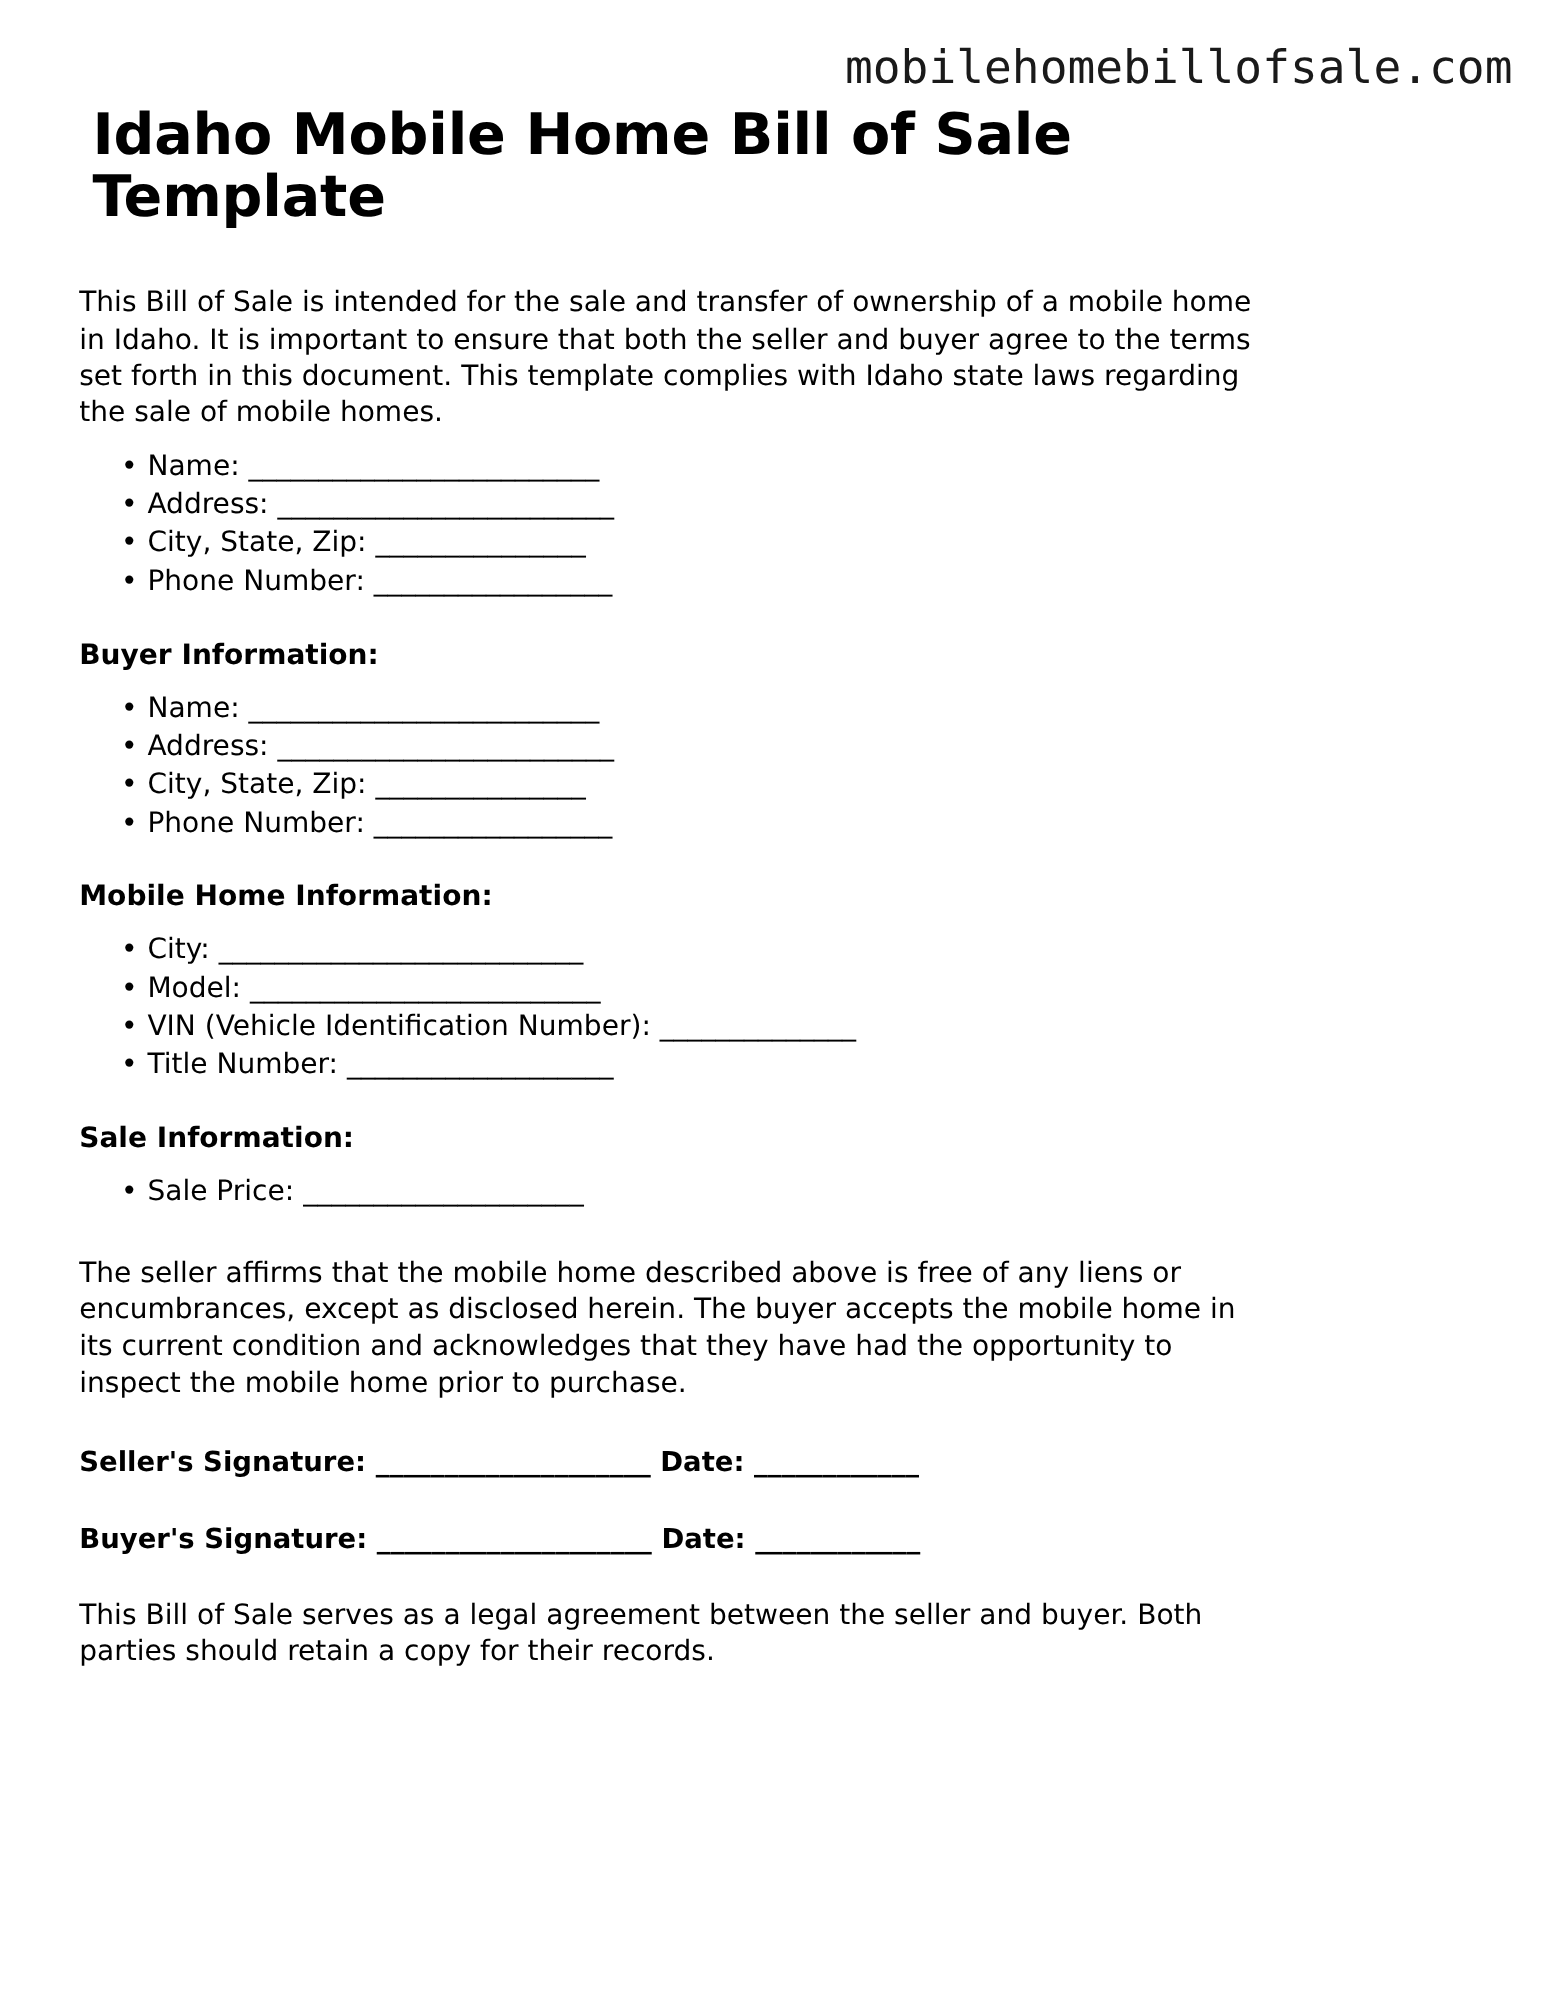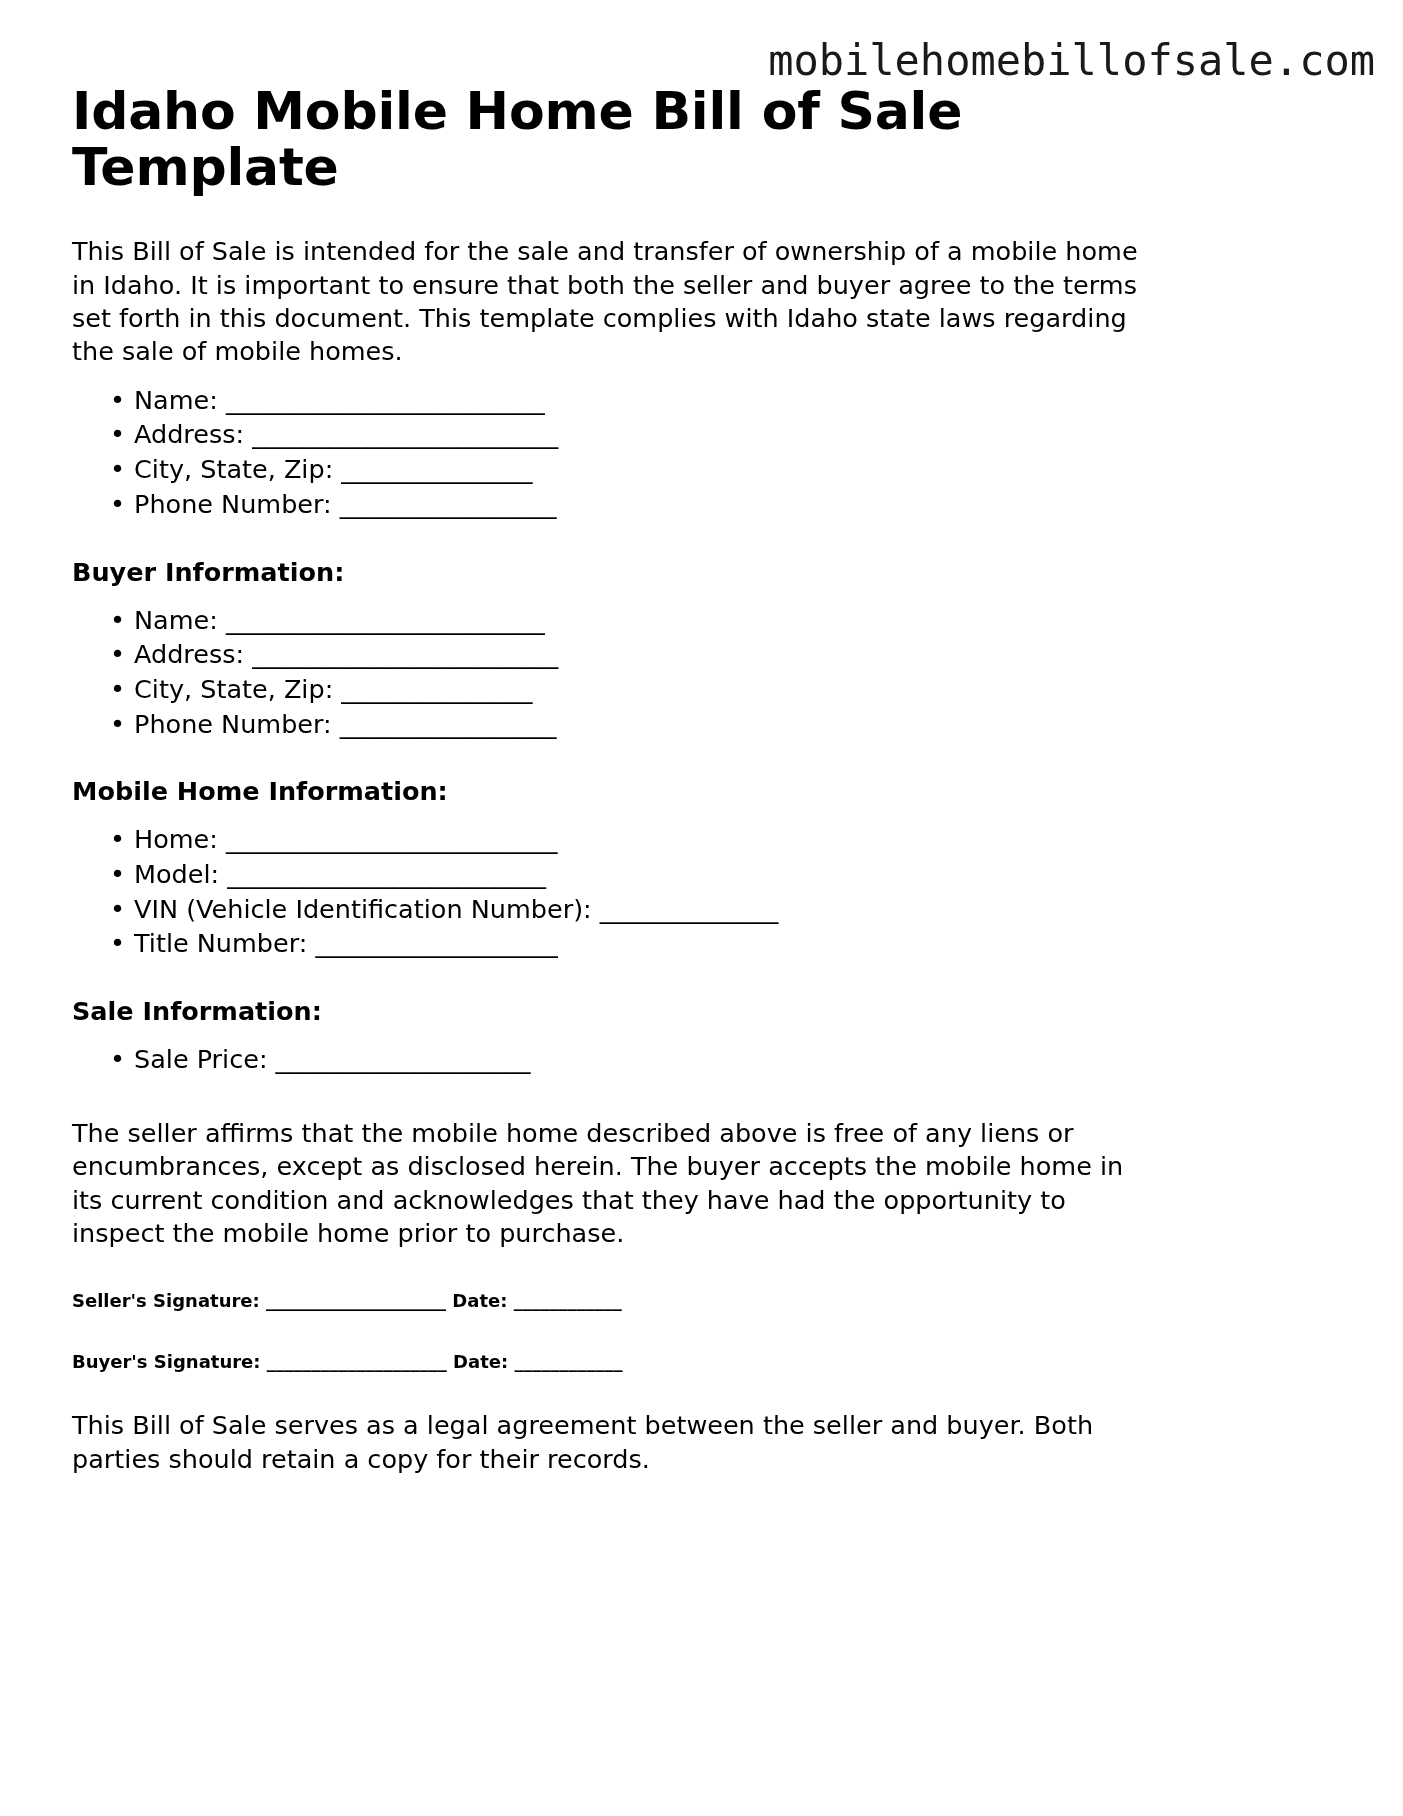--- a/index.html
+++ b/index.html
@@ -28,21 +28,21 @@
     top: 36px;
     right: 28px;
     font-family: "DejaVu Sans Mono", "Liberation Mono", monospace;
     font-size: 42px;
     letter-spacing: 0px;
     color: #1a1a1a;
     white-space: nowrap;
     font-weight: 400;
   }
   h1.doc-title {
-    margin: 0;
+    margin: 12px;
     padding-top: 84px;
     font-size: 52px;
     font-weight: 700;
     line-height: 1.07;
     letter-spacing: -0.2px;
     max-width: 900px;
   }
   p.para {
     margin: 0;
     padding-top: 40px;
@@ -79,21 +79,21 @@
     top: 0;
     font-size: 25.5px;
     line-height: 1.36;
   }
   .blank {
     letter-spacing: 0px;
   }
   p.signature {
     margin: 0;
     padding-top: 38px;
-    font-size: 18px;
+    font-size: 25px;
     font-weight: 700;
     line-height: 1.3;
     white-space: nowrap;
   }
   p.dateofsale {
     margin: 0;
     padding-top: 40px;
     font-size: 25.5px;
     font-weight: 700;
     line-height: 1.3;
@@ -121,21 +121,21 @@
   <h2 class="section">Buyer Information:</h2>
   <ul class="fields">
     <li><span>Name:</span> <span class="blank">_________________________</span></li>
     <li><span>Address:</span> <span class="blank">________________________</span></li>
     <li><span>City, State, Zip:</span> <span class="blank">_______________</span></li>
     <li><span>Phone Number:</span> <span class="blank">_________________</span></li>
   </ul>
 
   <h2 class="section">Mobile Home Information:</h2>
   <ul class="fields">
-    <li><span>Home:</span> <span class="blank">__________________________</span></li>
+    <li><span>City:</span> <span class="blank">__________________________</span></li>
     <li><span>Model:</span> <span class="blank">_________________________</span></li>
     <li><span>VIN (Vehicle Identification Number):</span> <span class="blank">______________</span></li>
     <li><span>Title Number:</span> <span class="blank">___________________</span></li>
   </ul>
 
   <h2 class="section">Sale Information:</h2>
   <ul class="fields">
     <li><span>Sale Price:</span> <span class="blank">____________________</span></li>
   </ul>
 

